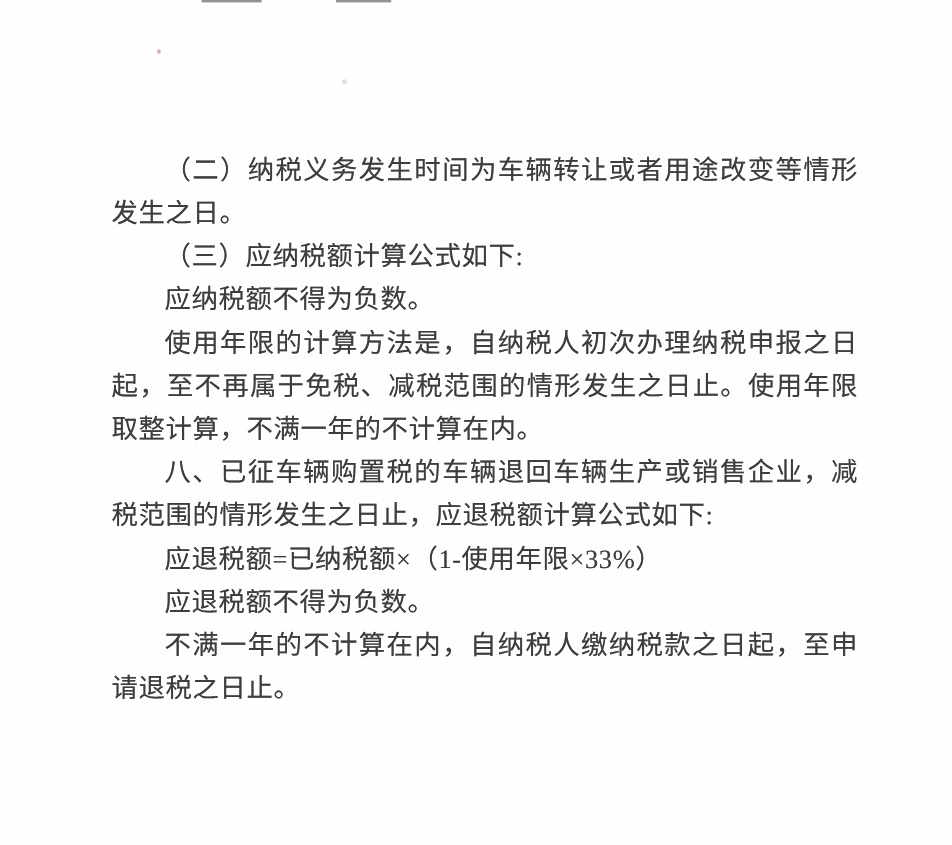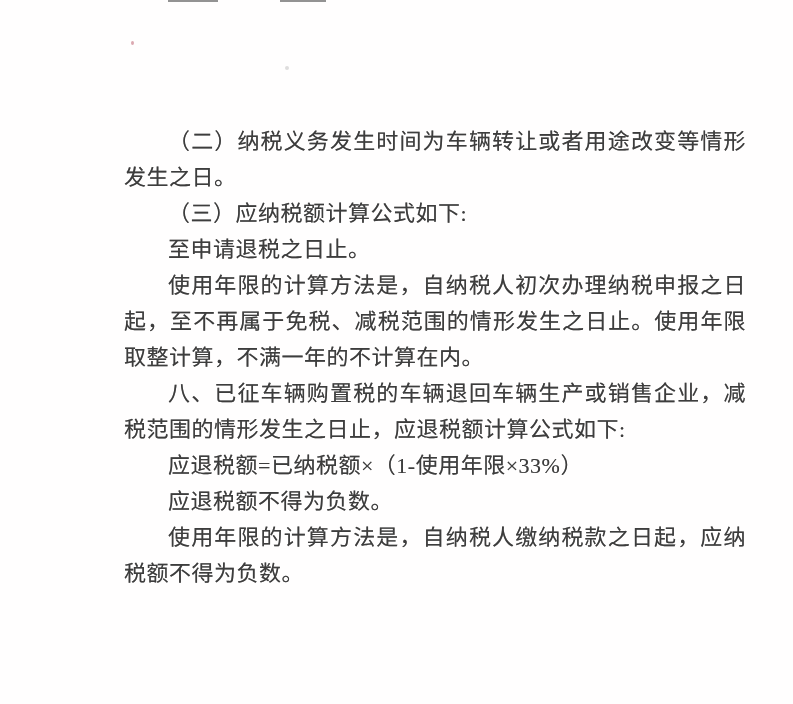--- a/index.html
+++ b/index.html
@@ -48,42 +48,41 @@
     top: 124px;
     left: 93px;
     width: 622px;
     color: #3d3d3d;
     font-size: 22px;
     line-height: 36px;
     text-align: justify;
     letter-spacing: 0.5px;
     
     text-shadow: 0 0 0.4px rgba(60, 60, 60, 0.55);
-    margin-left: 31px;
   }
   .content p {
     margin: 0;
     padding: 0;
     text-indent: 2em;
   }
 </style>
 </head>
 <body>
 
 <div class="page">
 
   <div class="edge-mark m1"></div>
   <div class="edge-mark m2"></div>
   <div class="speck-red"></div>
   <div class="speck-gray"></div>
 
   <div class="content">
     <p>（二）纳税义务发生时间为车辆转让或者用途改变等情形发生之日。</p>
     <p>（三）应纳税额计算公式如下:</p>
-    <p>至申请退税之日止。</p>
+    <p>应纳税额不得为负数。</p>
     <p>使用年限的计算方法是，自纳税人初次办理纳税申报之日起，至不再属于免税、减税范围的情形发生之日止。使用年限取整计算，不满一年的不计算在内。</p>
     <p>八、已征车辆购置税的车辆退回车辆生产或销售企业，减税范围的情形发生之日止，应退税额计算公式如下:</p>
     <p>应退税额=已纳税额×（1-使用年限×33%）</p>
     <p>应退税额不得为负数。</p>
-    <p>使用年限的计算方法是，自纳税人缴纳税款之日起，应纳税额不得为负数。</p>
+    <p>不满一年的不计算在内，自纳税人缴纳税款之日起，至申请退税之日止。</p>
   </div>
 
 </div>
 
 </body></html>

